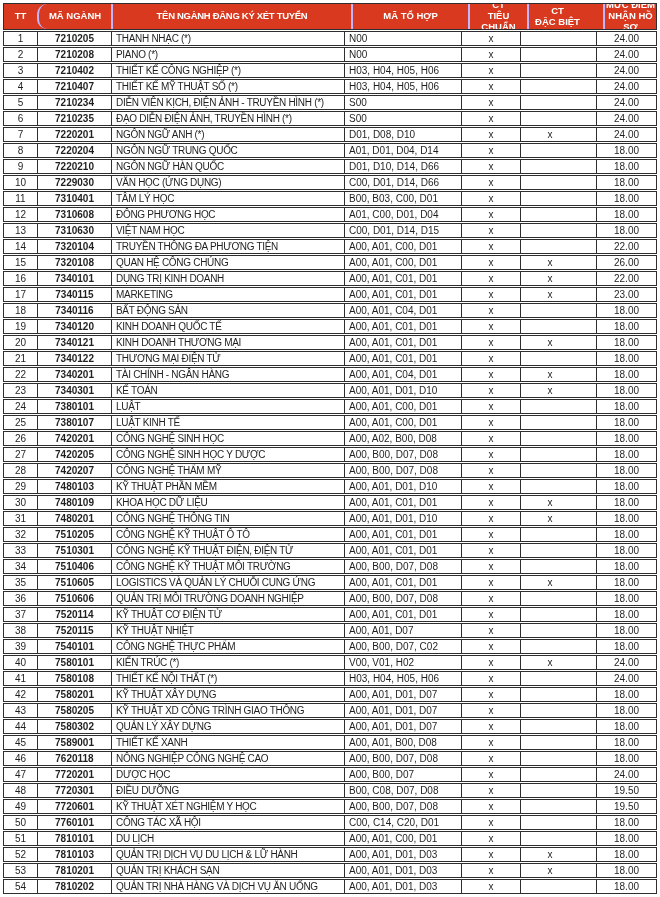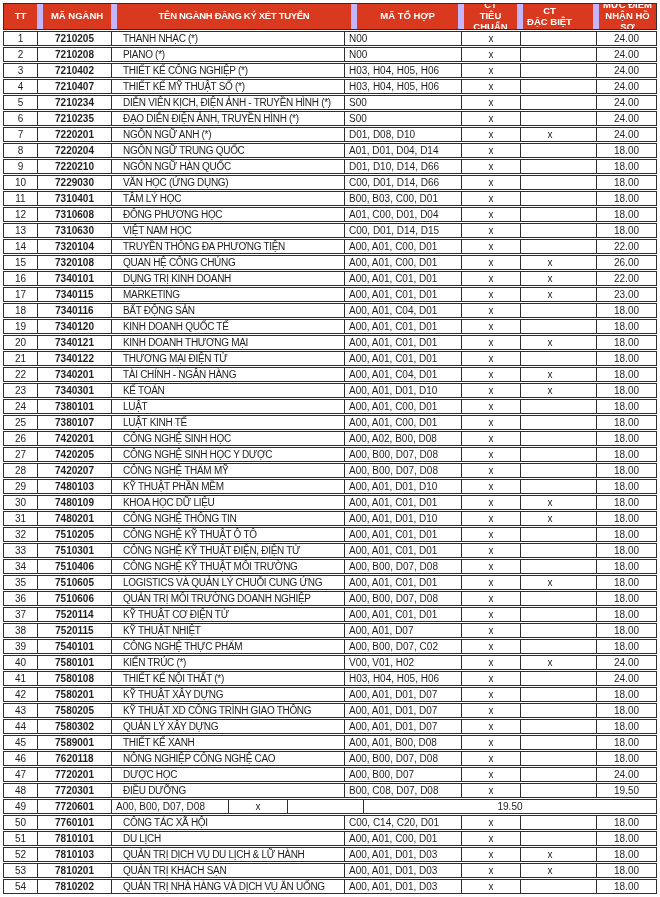--- a/index.html
+++ b/index.html
@@ -17,21 +17,21 @@
     background:#d8391f;
     border:1px solid #2e2e2e;
     box-sizing:border-box;
     height:27px;
   }
   .th{
     box-sizing:border-box;
     color:#ffffff;font-weight:bold;font-size:9.5px;line-height:1.15;
     display:flex;align-items:center;justify-content:center;text-align:center;
     white-space:pre-line;
-    border-left:6px solid #c4b5fd;
+    border-left:2px solid #c4b5fd;
     overflow:hidden;
   }
   .th:first-child{border-left:none;}
 
   
   .tbody{margin-top:1px;}
   .row{
     display:flex;align-items:stretch;
     border:1px solid #2e2e2e;
     box-sizing:border-box;
@@ -43,31 +43,31 @@
     font-size:10px;color:#1f1f1f;line-height:13px;
     display:flex;align-items:center;
     border-left:1px solid #2e2e2e;
     white-space:nowrap;overflow:hidden;
   }
   .td:first-child{border-left:none;}
 
   
   .w-tt{width:33px;justify-content:center;text-align:center;}
   .w-ma{width:74px;justify-content:center;font-weight:bold;}
-  .w-ten{width:233px;padding-left:11px;letter-spacing:-0.3px;}
+  .w-ten{width:233px;padding-left:4px;letter-spacing:-0.3px;}
   .w-th{width:117px;padding-left:4px;}
   .w-ct1{width:59px;justify-content:center;}
   .w-ct2{width:59px;justify-content:center;}
   .w-diem{flex:1;justify-content:center;margin-left:17px;}
 
   
   .th.w-tt{width:33px;}
-  .th.w-ma{width:74px;}
+  .th.w-ma{width:74px;border-radius:10px;}
   .th.w-ten{width:240px;padding-left:0;}
-  .th.w-th{width:107px;padding-left:0;}
+  .th.w-th{width:117px;padding-left:0;}
   .th.w-ct1{width:59px;}
   .th.w-ct2{width:59px;}
   .th.w-diem{flex:1;}
 </style>
 </head>
 <body>
 
 <div class="page">
   <div class="admission-table">
 
@@ -562,20 +562,21 @@
           <div class="td w-ten">ĐIỀU DƯỠNG</div>
           <div class="td w-th">B00, C08, D07, D08</div>
           <div class="td w-ct1">x</div>
           <div class="td w-ct2"></div>
           <div class="td w-diem">19.50</div>
         </div>
 
         <div class="row">
           <div class="td w-tt">49</div>
           <div class="td w-ma">7720601</div>
+          <div class="td w-ten">KỸ THUẬT XÉT NGHIỆM Y HỌC</div>
           <div class="td w-th">A00, B00, D07, D08</div>
           <div class="td w-ct1">x</div>
           <div class="td w-ct2"></div>
           <div class="td w-diem">19.50</div>
         </div>
 
         <div class="row">
           <div class="td w-tt">50</div>
           <div class="td w-ma">7760101</div>
           <div class="td w-ten">CÔNG TÁC XÃ HỘI</div>

